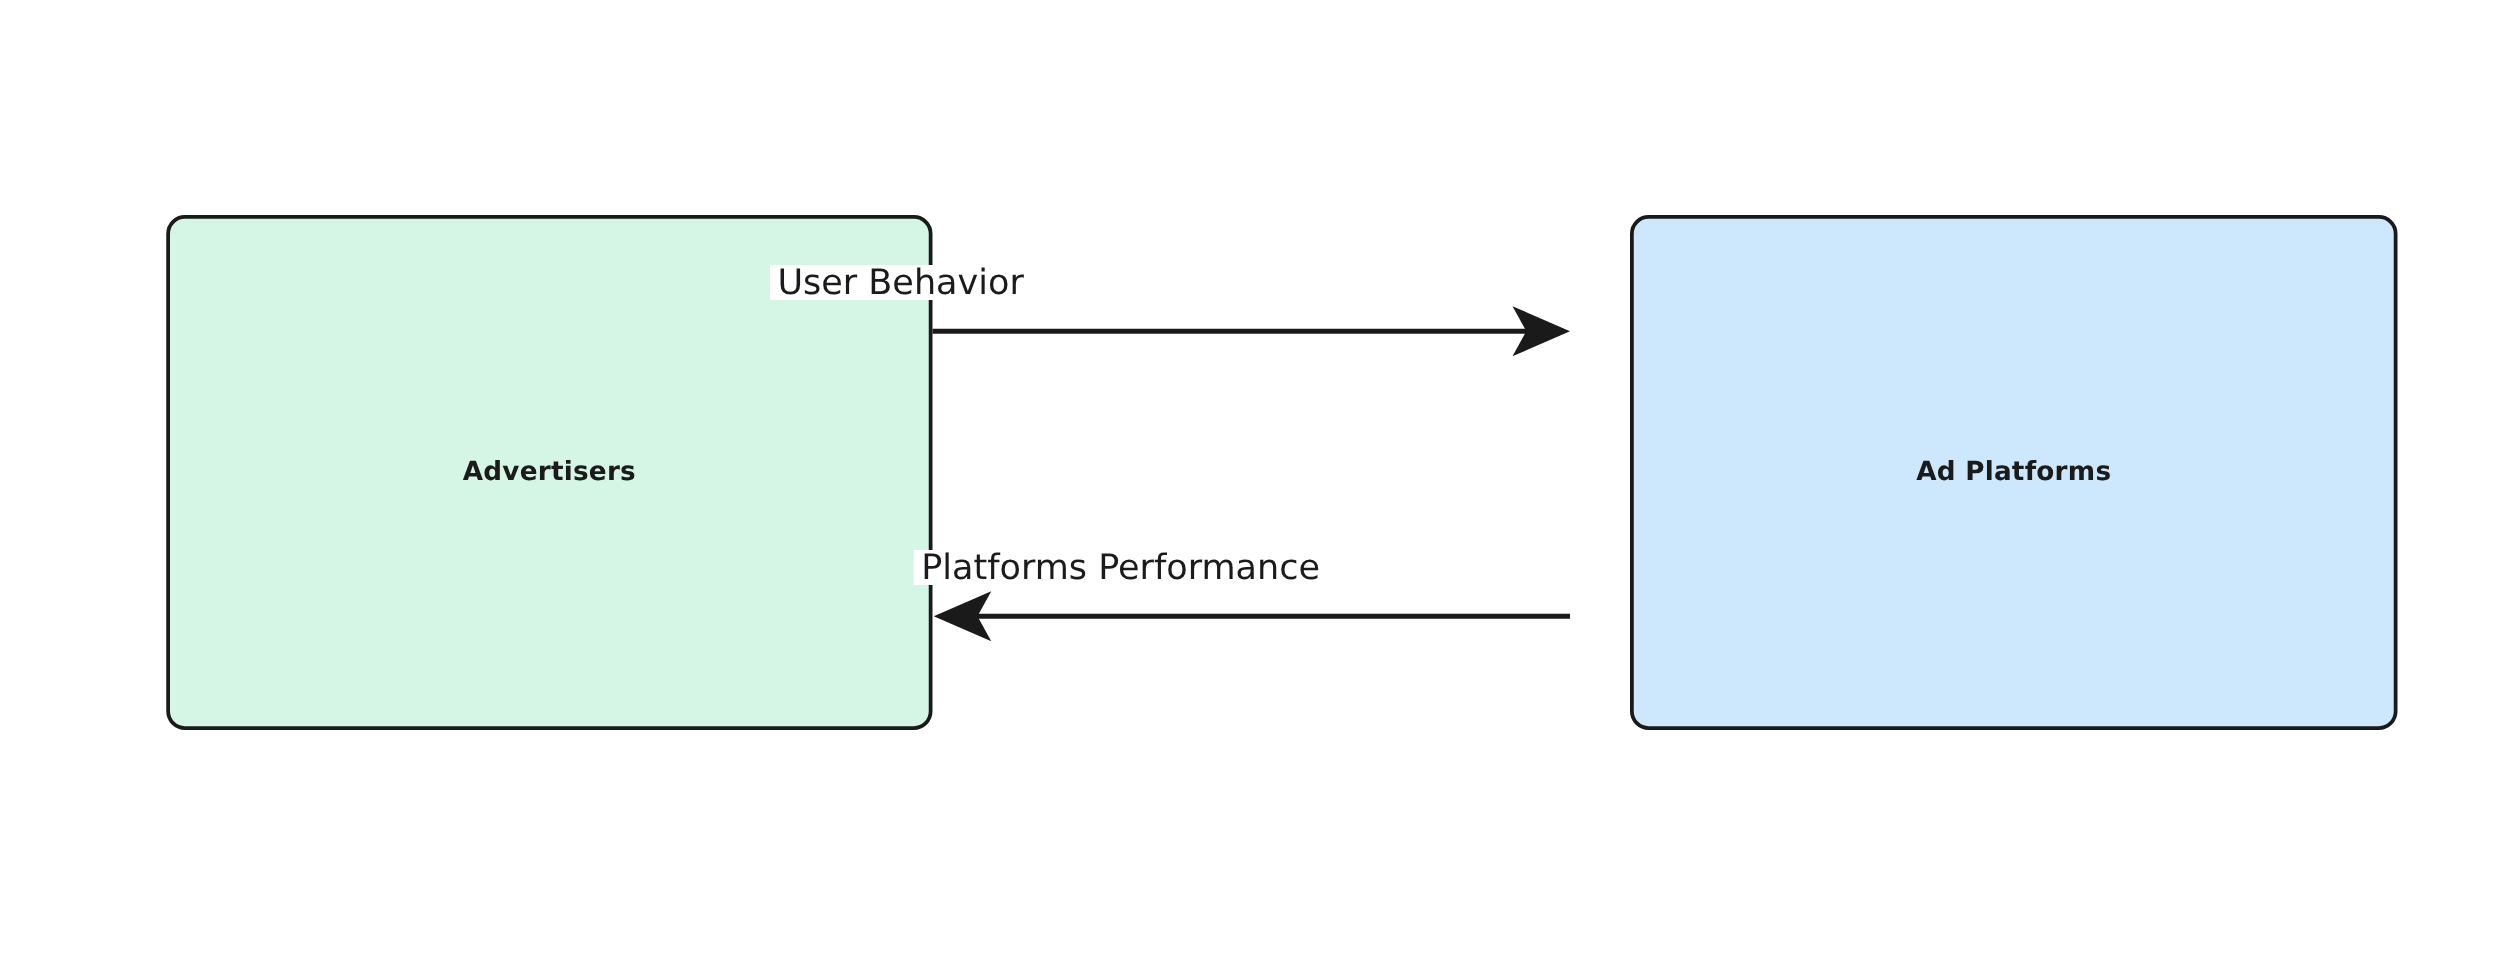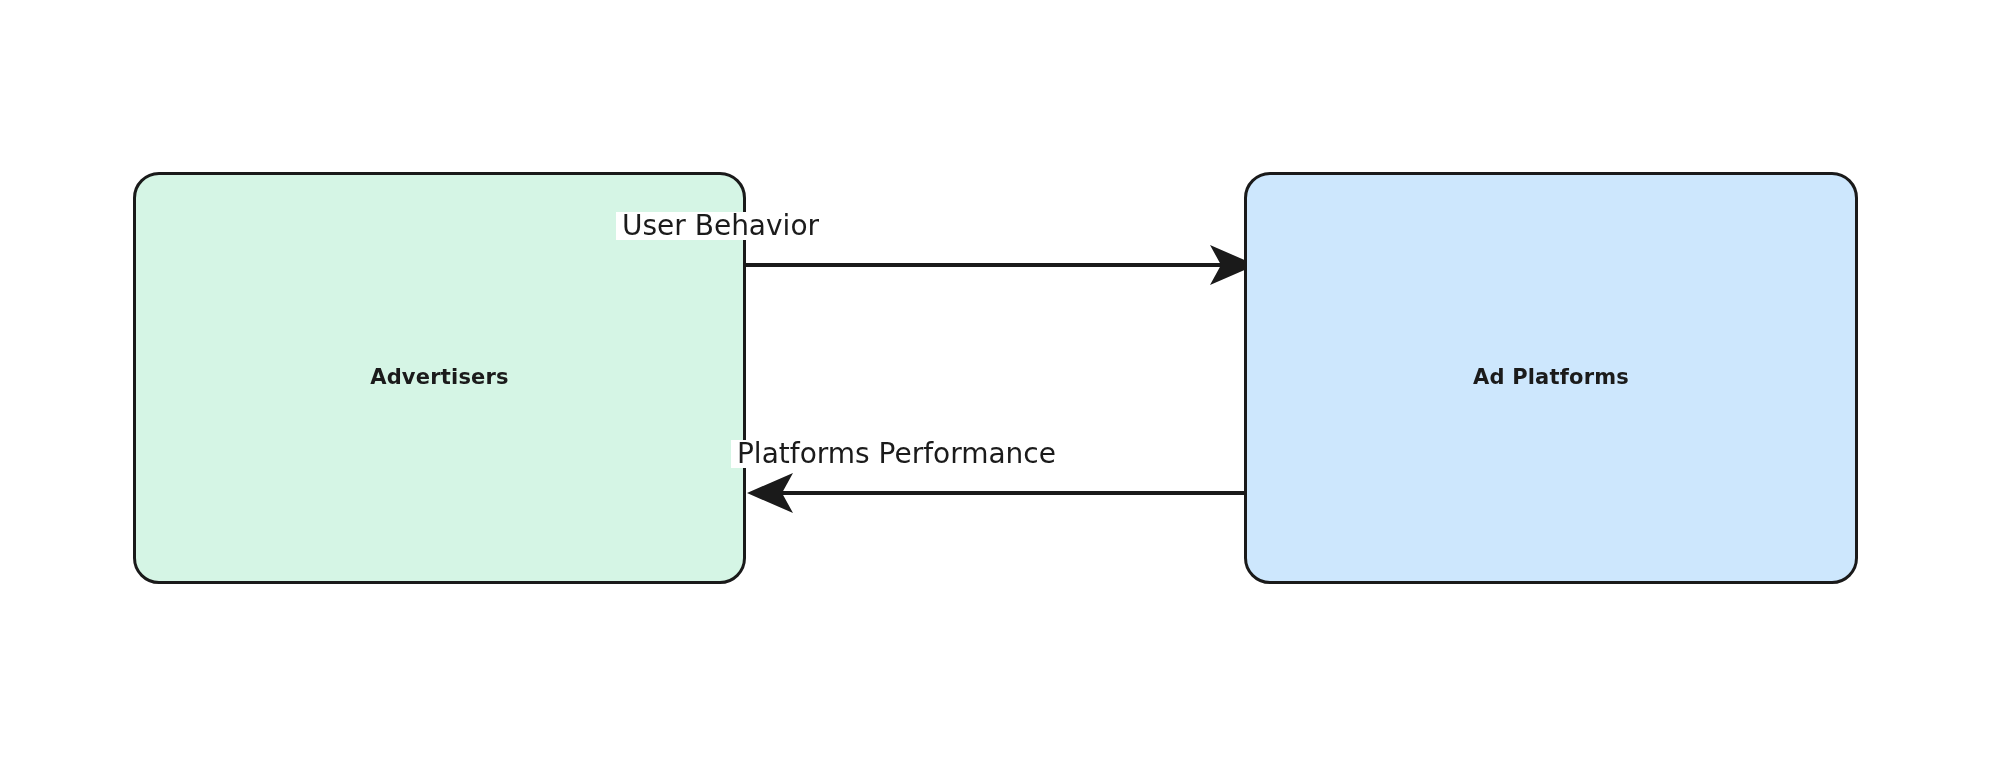--- a/index.html
+++ b/index.html
@@ -23,21 +23,21 @@
     top: 0;
     left: 0;
     width: 1999px;
     height: 778px;
     display: block;
   }
   .node-box {
     position: absolute;
     box-sizing: border-box;
     border: 3px solid #1a1a1a;
-    border-radius: 26px;
+    border-radius: 15px;
     display: flex;
     align-items: center;
     justify-content: center;
   }
   .node-label {
     font-family: "DejaVu Sans", "Liberation Sans", sans-serif;
     font-size: 21px;
     font-weight: bold;
     color: #1b1b1b;
     letter-spacing: 0.2px;
@@ -46,21 +46,21 @@
     user-select: none;
   }
   #node-advertisers {
     left: 133px;
     top: 172px;
     width: 613px;
     height: 412px;
     background: #d5f5e5;
   }
   #node-ad-platforms {
-    left: 1244px;
+    left: 1304px;
     top: 172px;
     width: 614px;
     height: 412px;
     background: #cde7fd;
   }
   .edge-label {
     position: absolute;
     font-family: "DejaVu Sans", "Liberation Sans", sans-serif;
     font-size: 28px;
     font-weight: 400;

